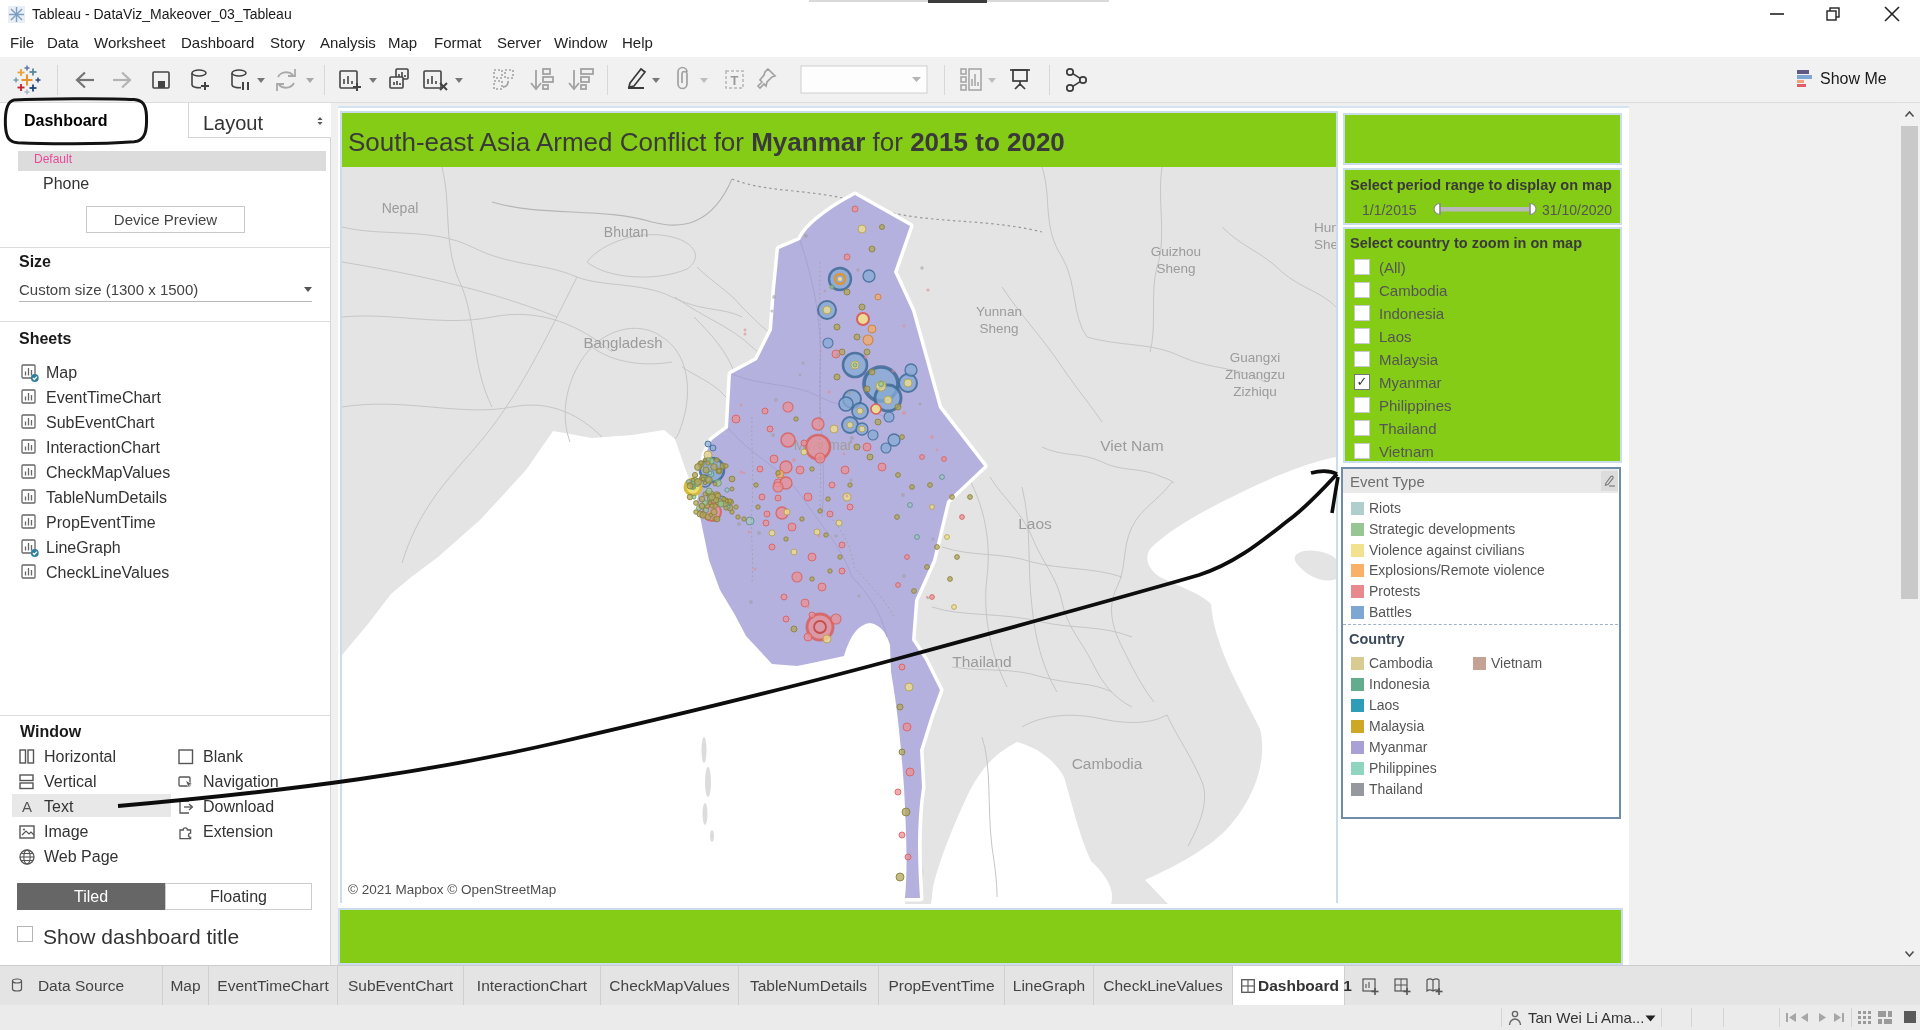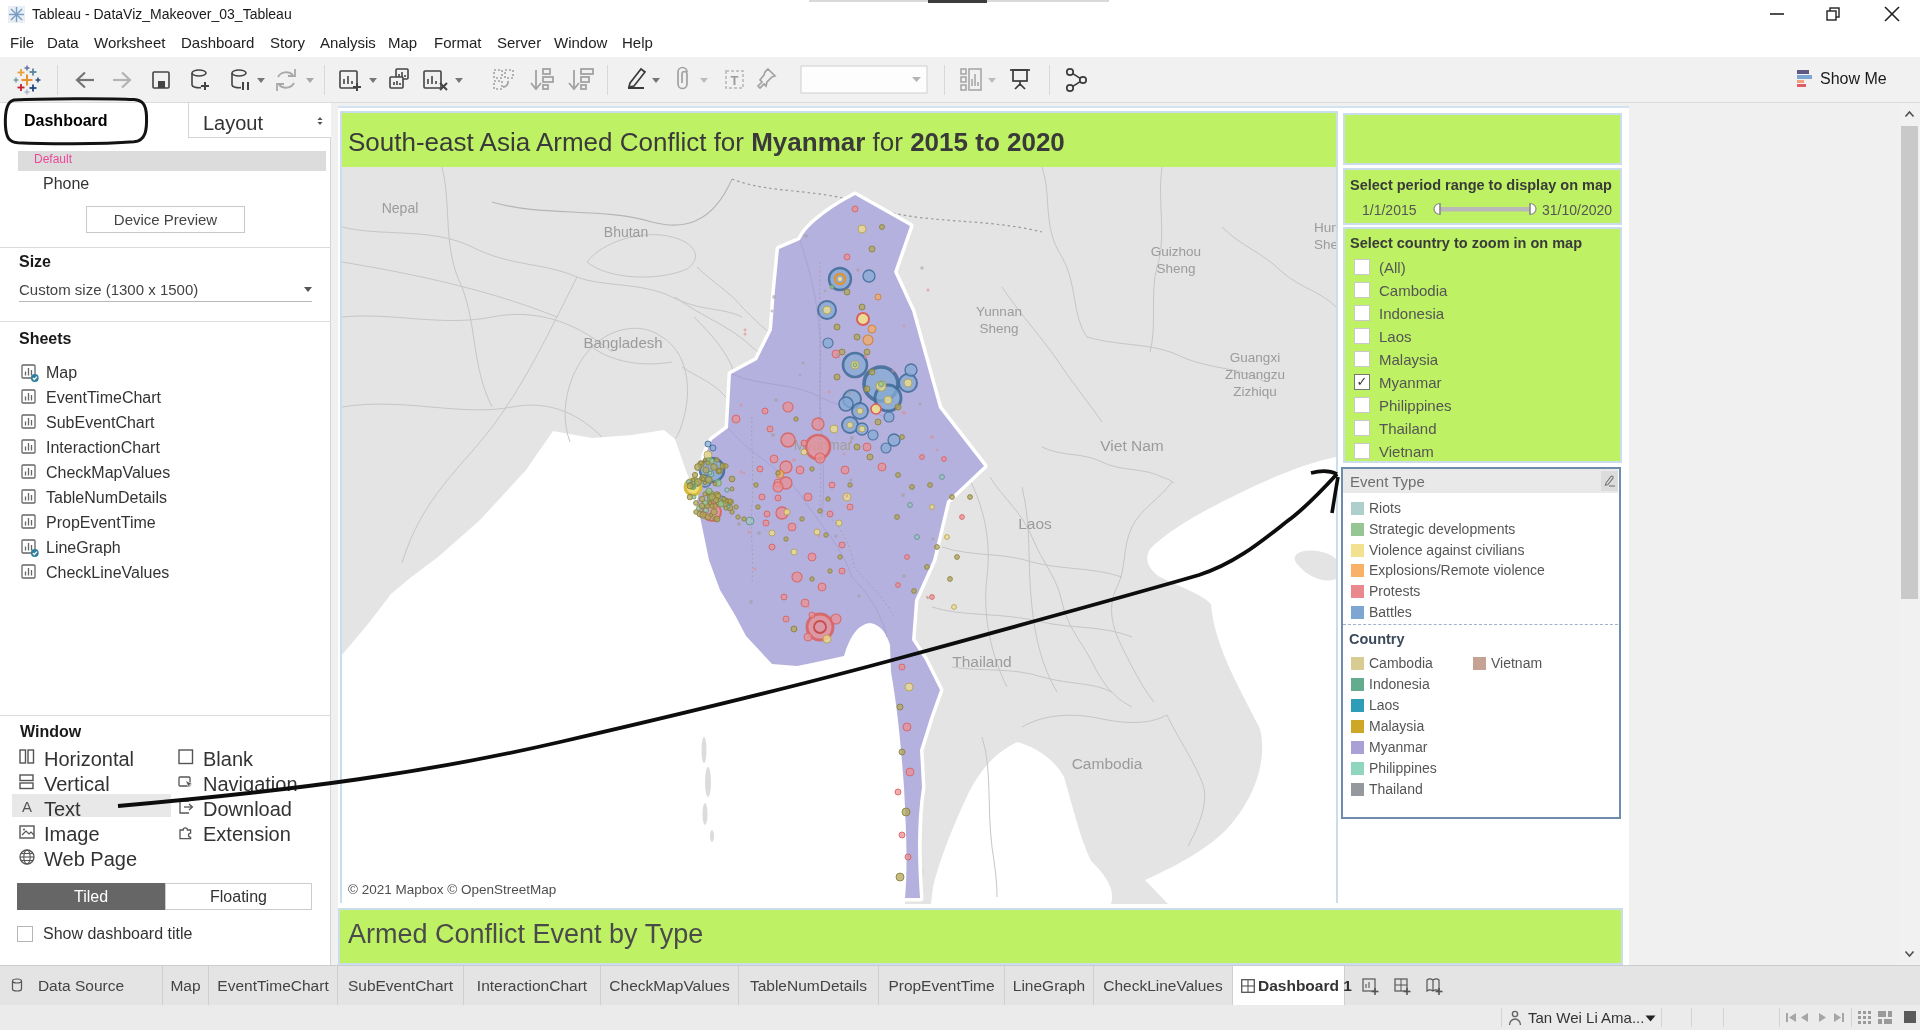--- a/index.html
+++ b/index.html
@@ -8,31 +8,31 @@
 .abs{position:absolute}
 #titlebar{left:0;top:0;width:1920px;height:28px;background:#fff}
 #menubar{left:0;top:28px;width:1634px;height:29px;background:#fff}
 #menubar span{position:absolute;top:6px;font-size:15px;color:#222}
 #toolbar{left:0;top:57px;width:1920px;height:46px;background:#f1f1f1;border-bottom:1px solid #dcdcdc}
 .tsep{position:absolute;top:8px;width:1px;height:30px;background:#d8d8d8}
 #workspace{left:0;top:103px;width:1920px;height:862px;background:#f0f0f0}
 #dashpage{position:absolute;left:338px;top:3px;width:1291px;height:859px;background:#fff;border-top:2px solid #d3e3f1}
 #leftpanel{left:0;top:103px;width:331px;height:862px;background:#fff;border-right:1px solid #d5d5d5;z-index:5}
 .bold{font-weight:bold}
-.zone{position:absolute;border:2px solid #cadded;background:#bef264}
+.zone{position:absolute;border:2px solid #cadded;background:#84cc16}
 #tabbar{left:0;top:965px;width:1920px;height:40px;background:#e4e4e4;border-top:1px solid #cccccc}
 .tab{position:absolute;top:0;height:40px;border-right:1px solid #cfcfcf;font-size:15.5px;color:#444;line-height:40px;text-align:center;white-space:nowrap}
 #statusbar{left:0;top:1005px;width:1920px;height:25px;background:#ebebeb}
 .ssep{position:absolute;top:3px;width:1px;height:19px;background:#d4d4d4}
 .shrow{position:absolute;left:21px;height:20px}
 .shrow .shic{position:absolute;left:0;top:1px;width:20px;height:20px}
 .shrow span{position:absolute;left:25px;top:1px;font-size:16px;color:#333;white-space:nowrap}
 .objrow{position:absolute;height:20px}
 .objrow .obic{position:absolute;left:0;top:0;width:18px;height:18px}
-.objrow span{position:absolute;left:26px;top:0;font-size:20px;color:#333;white-space:nowrap}
+.objrow span{position:absolute;left:26px;top:0;font-size:16px;color:#333;white-space:nowrap}
 .cbrow{position:absolute;left:0;height:20px}
 .cbrow i{position:absolute;left:9px;top:1px;width:16px;height:16px;border:1px solid #c9c9c9;background:#fff;font-style:normal}
 .cbrow span{position:absolute;left:34px;top:1px;font-size:15px;color:#555;white-space:nowrap}
 .lgrow{position:absolute;left:6px;height:20px}
 .lgrow i{position:absolute;left:2px;top:3px;width:13px;height:13px}
 .lgrow span{position:absolute;left:20px;top:1px;font-size:14px;color:#555;white-space:nowrap}
 svg{display:block}
 </style>
 </head>
 <body>
@@ -472,21 +472,21 @@
           <path d="M3,7 h3.2 a2.1,2.1 0 1 1 4.2,0 h3.2 v3.2 a2.1,2.1 0 1 0 0,4.2 v1.2 h-10.6 z" fill="none" stroke="#555" stroke-width="1.3"></path>
         </svg>
         <span>Extension</span>
       </div>
   </div>
 
   <div class="abs" style="left:17px;top:780px;width:148px;height:27px;background:#666666;color:#fff;font-size:16px;text-align:center;line-height:27px">Tiled</div>
   <div class="abs" style="left:165px;top:780px;width:147px;height:27px;background:#fff;border:1px solid #cccccc;color:#333;font-size:16px;text-align:center;line-height:25px">Floating</div>
 
   <div class="abs" style="left:17px;top:823px;width:16px;height:16px;border:1px solid #b5b5b5;background:#fff"></div>
-  <div class="abs" style="left:43px;top:822px;font-size:16px;color:#333">Show dashboard title</div>
+  <div class="abs" style="left:43px;top:822px;font-size:21px;color:#333">Show dashboard title</div>
 </div>
 
 <div id="workspace" class="abs">
   <div id="dashpage"></div>
 
   <div class="zone" style="left:340px;top:8px;width:998px;height:792px"></div>
   <div class="abs" style="left:348px;top:24px;font-size:26px;color:#3a3a3a">South-east Asia Armed Conflict for <b>Myanmar</b> for <b>2015 to 2020</b></div>
   <div id="mapbox" class="abs" style="left:342px;top:64px;width:994px;height:737px;overflow:hidden">
       <svg width="994" height="737" viewBox="0 0 994 737">
 <rect x="0" y="0" width="994" height="737" fill="#ffffff"></rect>
@@ -903,21 +903,20 @@
 <circle cx="505" cy="329" r="1.4" fill="#e08a8a" fill-opacity="0.6"></circle>
 <path d="M478,95 C477,140 480,185 478,230 C476,270 480,300 478,340" fill="none" stroke="#9a9a9a" stroke-width="0.9" stroke-dasharray="1.8,2.6" stroke-opacity="0.8"></path>
 <path d="M410,250 C409,280 412,310 410,340 C408,365 412,390 410,415" fill="none" stroke="#9a9a9a" stroke-width="0.9" stroke-dasharray="1.8,2.6" stroke-opacity="0.8"></path>
 <path d="M478,340 C500,360 510,380 512,400 C530,420 545,435 552,450" fill="none" stroke="#9a9a9a" stroke-width="0.9" stroke-dasharray="1.8,2.6" stroke-opacity="0.8"></path>
 <rect x="0" y="712" width="230" height="20" fill="#ffffff" fill-opacity="0.55"></rect>
 <text x="6" y="727" font-size="13.5" fill="#4f4f4f">© 2021 Mapbox © OpenStreetMap</text>
 </svg>
     </div>
 
   <div class="zone" style="left:338px;top:805px;width:1285px;height:57px"></div>
-  <div class="abs" style="left:348px;top:816px;font-size:27px;color:#4a4a4a">Armed Conflict Event by Type</div>
 
   <div class="zone" style="left:1343px;top:10px;width:279px;height:52px"></div>
   <div class="zone" style="left:1343px;top:65px;width:279px;height:57px">
     <div class="abs bold" style="left:5px;top:7px;font-size:14.5px;color:#3a3a3a">Select period range to display on map</div>
     <div class="abs" style="left:17px;top:32px;font-size:14px;color:#555">1/1/2015</div>
     <div class="abs" style="left:197px;top:32px;font-size:14px;color:#555">31/10/2020</div>
     <svg class="abs" style="left:86px;top:31px" width="108" height="16" viewBox="0 0 108 16">
       <rect x="8" y="6" width="92" height="4.5" fill="#b9b9b9"></rect>
       <path d="M9,2.5 a6,5.5 0 0 0 0,11 z" fill="#fff" stroke="#8a8a8a" stroke-width="1.2"></path>
       <line x1="9" y1="2.5" x2="9" y2="13.5" stroke="#8a8a8a" stroke-width="1.2"></line>

